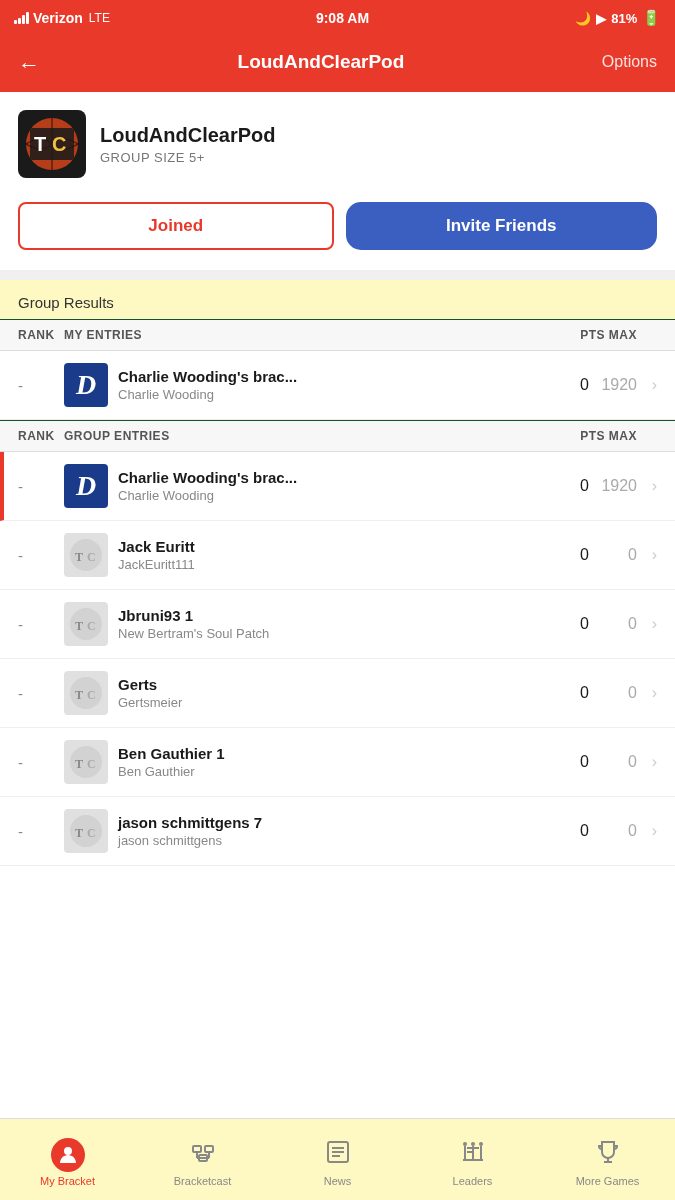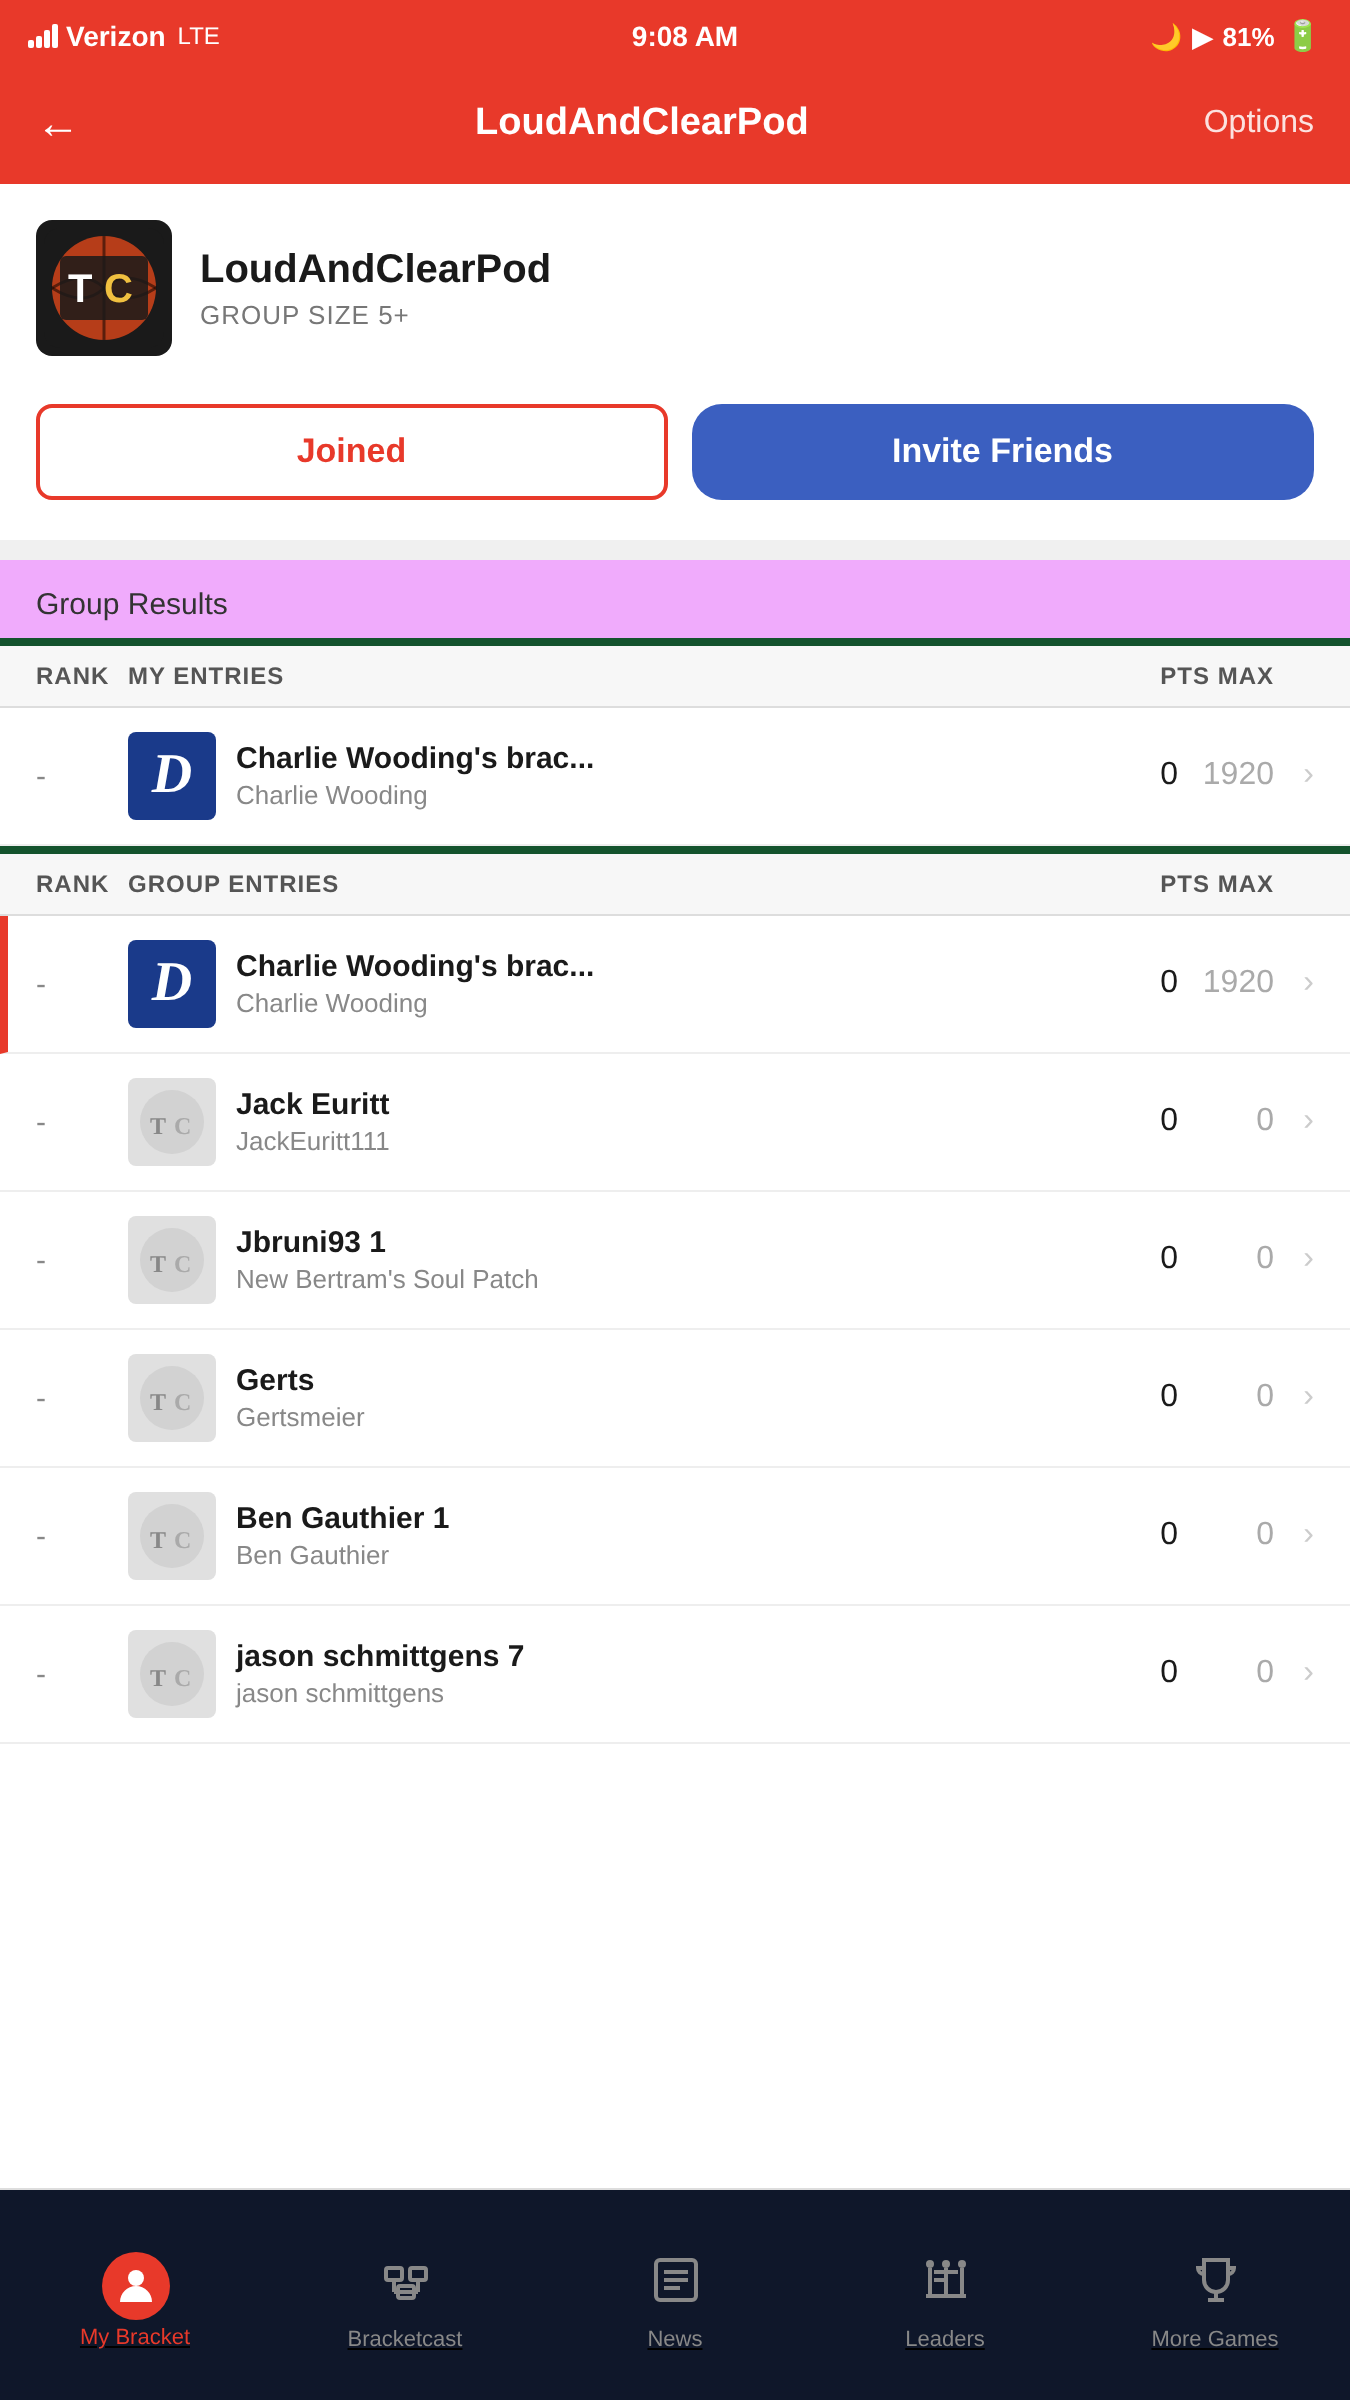--- a/index.html
+++ b/index.html
@@ -94,31 +94,31 @@
 
     
     .divider { height: 10px; background: #f0f0f0; }
 
     
     .group-results-label {
       padding: 14px 18px 8px 18px;
       font-size: 15px;
       color: #333;
       font-weight: 500;
-      background: #f0abfc;
+      background: #fef9c3;
     }
 
     
     .table-section { background: #fff; }
     .table-header {
       display: flex;
       align-items: flex-start;
       padding: 8px 18px;
       background: #f7f7f7;
-      border-top: 4px solid #14532d;
+      border-top: 1px solid #14532d;
       border-bottom: 1px solid #ddd;
     }
     .col-rank { width: 46px; font-size: 12px; font-weight: 700; color: #555; letter-spacing: 0.5px; }
     .col-entries { flex: 1; font-size: 12px; font-weight: 700; color: #555; letter-spacing: 0.5px; }
     .col-pts { width: 48px; text-align: right; font-size: 12px; font-weight: 700; color: #555; letter-spacing: 0.5px; }
     .col-max { width: 52px; text-align: right; font-size: 12px; font-weight: 700; color: #555; letter-spacing: 0.5px; padding-right: 20px; }
 
     .table-row {
       display: flex;
       align-items: center;
@@ -142,26 +142,25 @@
     .duke-d { color: #fff; font-size: 28px; font-weight: 900; font-style: italic; font-family: Georgia, serif; }
 
     
     .tc-logo-gray { background: #e0e0e0; width: 44px; height: 44px; border-radius: 4px; display: flex; align-items: center; justify-content: center; }
 
     
     .bottom-nav {
       position: fixed;
       bottom: 0;
       width: 675px;
-      height: 106px;
-      background: #0f172a;
+      height: 82px;
+      background: #fef9c3;
       border-top: 1px solid #ddd;
       display: flex;
       align-items: stretch;
-      text-decoration: underline;
     }
     .nav-item {
       flex: 1;
       display: flex;
       flex-direction: column;
       align-items: center;
       justify-content: center;
       cursor: pointer;
       gap: 3px;
       padding-top: 6px;

